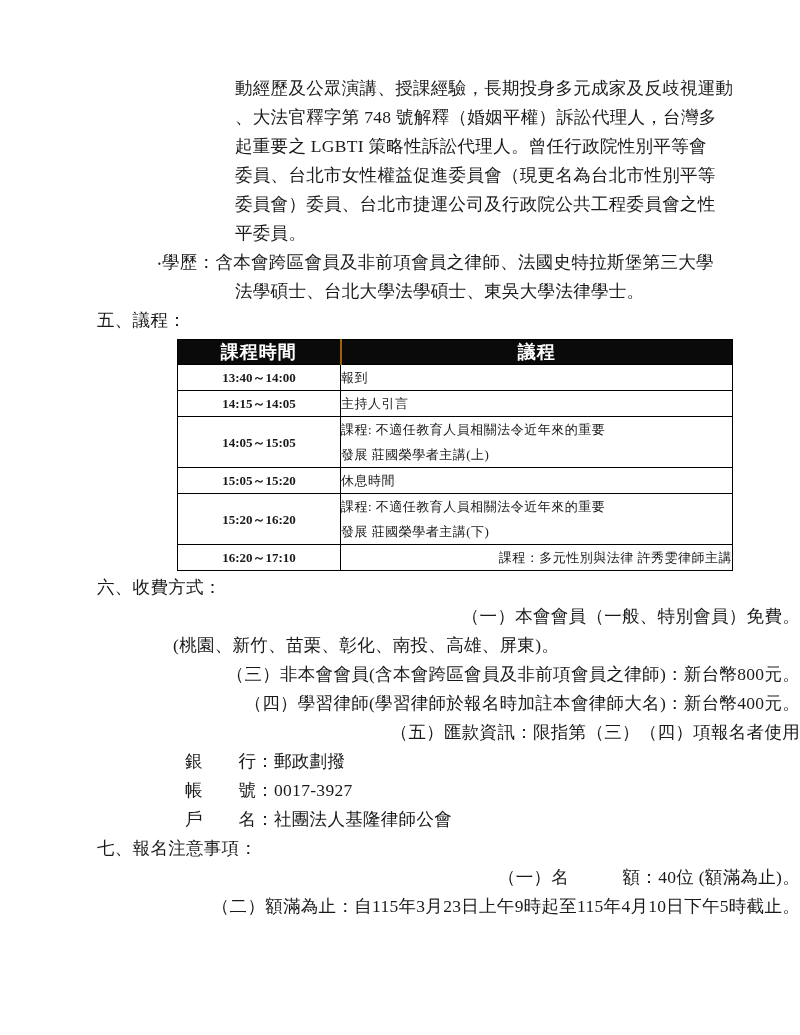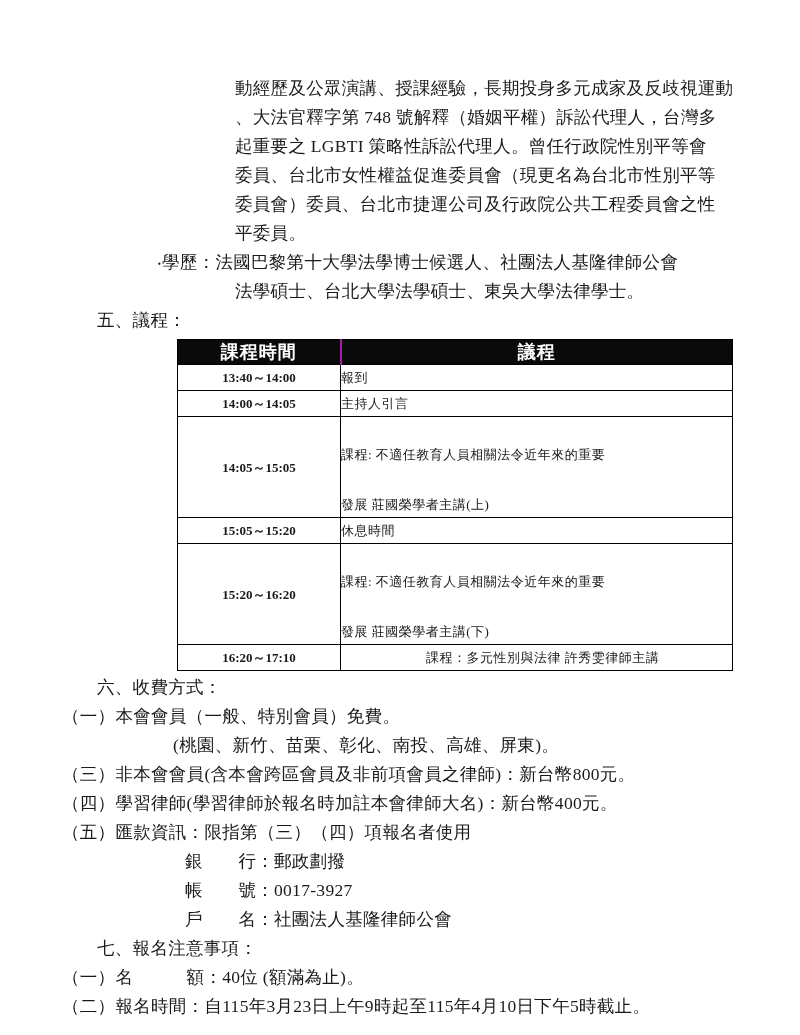--- a/index.html
+++ b/index.html
@@ -14,69 +14,69 @@
   .line {
     font-size:17.5px;
     line-height:29px;
     white-space:nowrap;
     letter-spacing:0.3px;
   }
   .bio-line   { margin-left:235px; }
   .edu-first  { margin-left:157px; }
   .edu-cont   { margin-left:235px; }
   .heading    { margin-left:97px; }
-  .item       { margin-left:62px; }
+  .item       { margin-left:94px;text-align:right; }
   .item-sub   { margin-left:173px; }
   .item-bank  { margin-left:185px; }
 
   table.agenda {
     margin:4px 0 2px 177px;
     width:556px;
     border-collapse:collapse;
     table-layout:fixed;
   }
   table.agenda col.c-time { width:163px; }
   table.agenda th {
     background:var(--header-bg,#0a0a0a);
     color:var(--header-text,#ffffff);
     font-size:18px;
     font-weight:bold;
     height:15px;
     border:1.5px solid #000;
     letter-spacing:1px;
   }
-  table.agenda th + th { border-left:2px solid #a21caf; }
+  table.agenda th + th { border-left:2px solid #a16207; }
   table.agenda td {
     border:1.5px solid #000;
     font-size:13px;
     height:25px;
     line-height:25px;
     padding:0;
   }
   td.time { text-align:center; font-weight:bold; font-family:"Liberation Serif","DejaVu Serif",serif; }
   td.topic { text-align:left; letter-spacing:0.5px; }
-  td.topic.left { text-align:center; padding-left:12px; }
-  td.topic div { line-height:25px;margin-top:25px; }
+  td.topic.left { text-align:right; padding-left:12px; }
+  td.topic div { line-height:25px; }
 </style>
 </head>
 <body>
 
 <div class="doc">
 
   <div>
     <div class="line bio-line">動經歷及公眾演講、授課經驗，長期投身多元成家及反歧視運動</div>
     <div class="line bio-line">、大法官釋字第 748 號解釋（婚姻平權）訴訟代理人，台灣多</div>
     <div class="line bio-line">起重要之 LGBTI 策略性訴訟代理人。曾任行政院性別平等會</div>
     <div class="line bio-line">委員、台北市女性權益促進委員會（現更名為台北市性別平等</div>
     <div class="line bio-line">委員會）委員、台北市捷運公司及行政院公共工程委員會之性</div>
     <div class="line bio-line">平委員。</div>
   </div>
 
   <div>
-    <div class="line edu-first">‧學歷：法國巴黎第十大學法學博士候選人、社團法人基隆律師公會</div>
+    <div class="line edu-first">‧學歷：含本會跨區會員及非前項會員之律師、法國史特拉斯堡第三大學</div>
     <div class="line edu-cont">法學碩士、台北大學法學碩士、東吳大學法律學士。</div>
   </div>
 
   <div class="line heading">五、議程：</div>
 
   <table class="agenda">
     <colgroup>
         <col class="c-time">
         <col>
       </colgroup>
@@ -85,21 +85,21 @@
         <th>課程時間</th>
         <th>議程</th>
       </tr>
     </thead>
     <tbody>
       <tr>
         <td class="time">13:40～14:00</td>
         <td class="topic">報到</td>
       </tr>
       <tr>
-        <td class="time">14:00～14:05</td>
+        <td class="time">14:15～14:05</td>
         <td class="topic">主持人引言</td>
       </tr>
       <tr>
         <td class="time">14:05～15:05</td>
         <td class="topic">
           <div>課程: 不適任教育人員相關法令近年來的重要</div>
           <div>發展 莊國榮學者主講(上)</div>
         </td>
       </tr>
       <tr>
@@ -128,16 +128,16 @@
     <div class="line item">（四）學習律師(學習律師於報名時加註本會律師大名)：新台幣400元。</div>
     <div class="line item">（五）匯款資訊：限指第（三）（四）項報名者使用</div>
     <div class="line item-bank">銀　　行：郵政劃撥</div>
     <div class="line item-bank">帳　　號：0017-3927</div>
     <div class="line item-bank">戶　　名：社團法人基隆律師公會</div>
   </div>
 
   <div class="line heading">七、報名注意事項：</div>
   <div>
     <div class="line item">（一）名　　　額：40位 (額滿為止)。</div>
-    <div class="line item">（二）報名時間：自115年3月23日上午9時起至115年4月10日下午5時截止。</div>
+    <div class="line item">（二）額滿為止：自115年3月23日上午9時起至115年4月10日下午5時截止。</div>
   </div>
 
 </div>
 
 </body></html>

